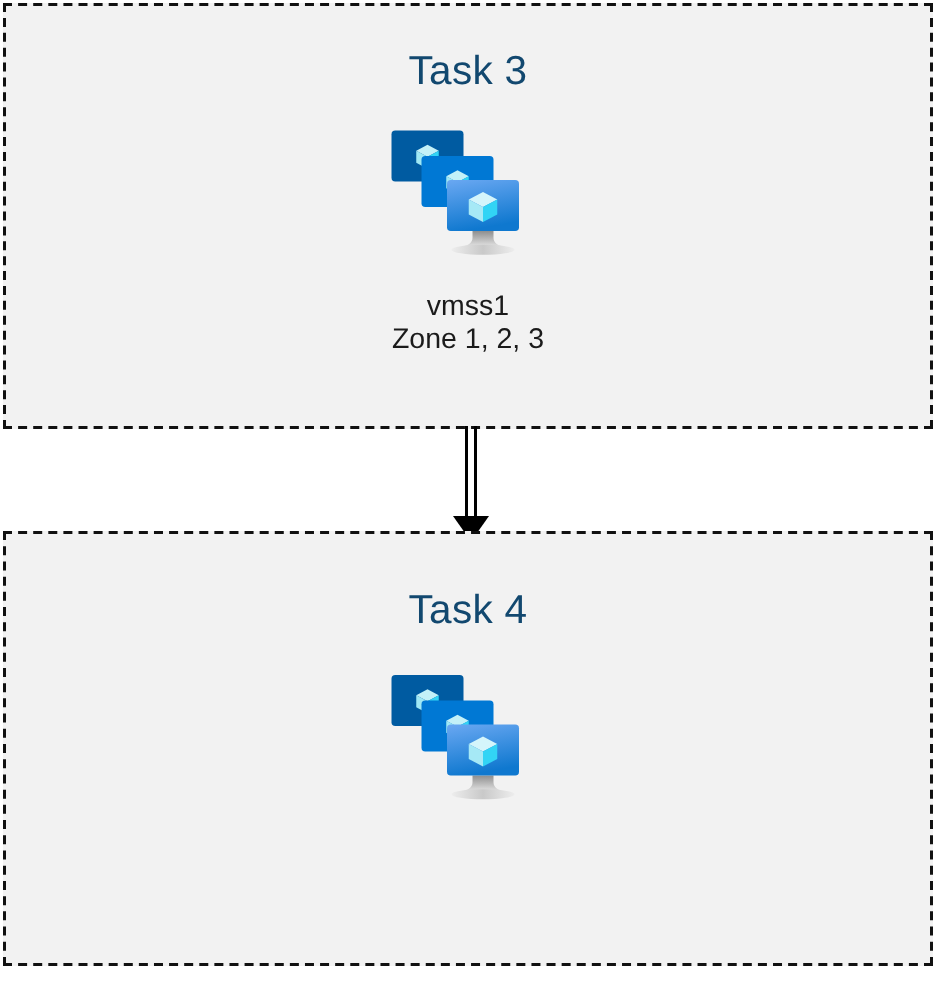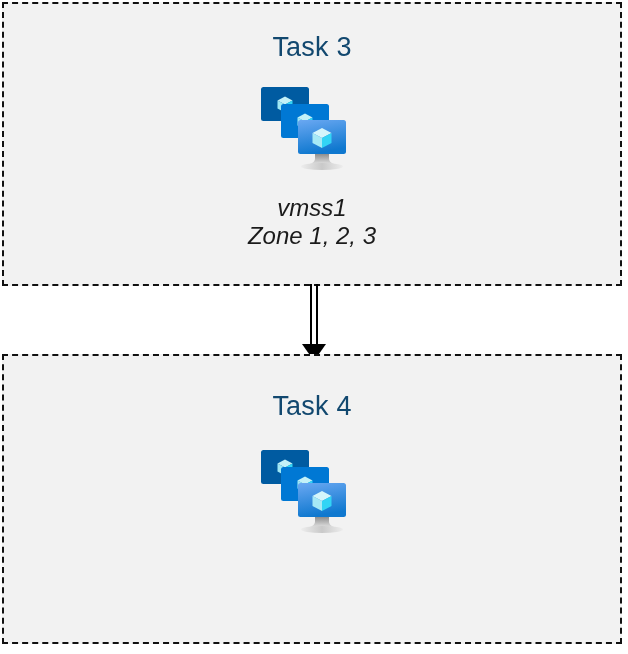--- a/index.html
+++ b/index.html
@@ -53,26 +53,25 @@
     line-height: 1;
     letter-spacing: 0.2px;
     text-align: center;
     user-select: none;
   }
   .box-top .task-title { margin-top: 30px; }
   .box-bottom .task-title { margin-top: 37px; }
 
   .task-caption {
     color: #1b1b1b;
-    font-size: 24px;
+    font-size: 19px;
     line-height: 1.18;
     text-align: center;
     white-space: pre-line;
     user-select: none;
-    font-style: italic;
   }
   .box-top .task-caption { margin-top: 19px; }
   .box-bottom .task-caption { margin-top: 36px; }
 
   
   .vmss-icon {
     width: 108px;
     height: 92px;
     position: relative;
   }

